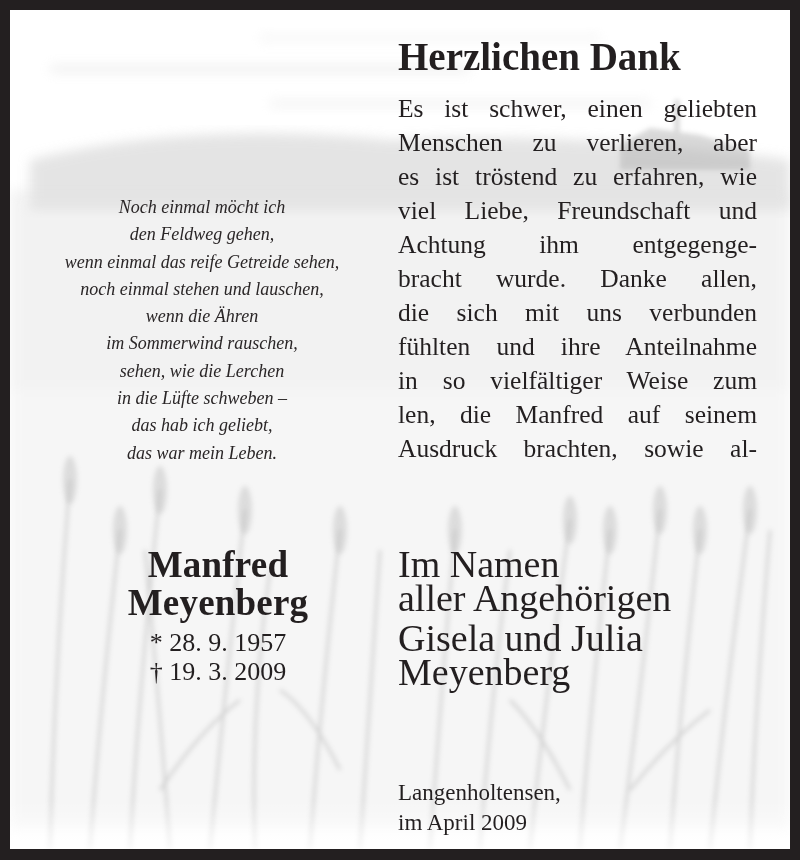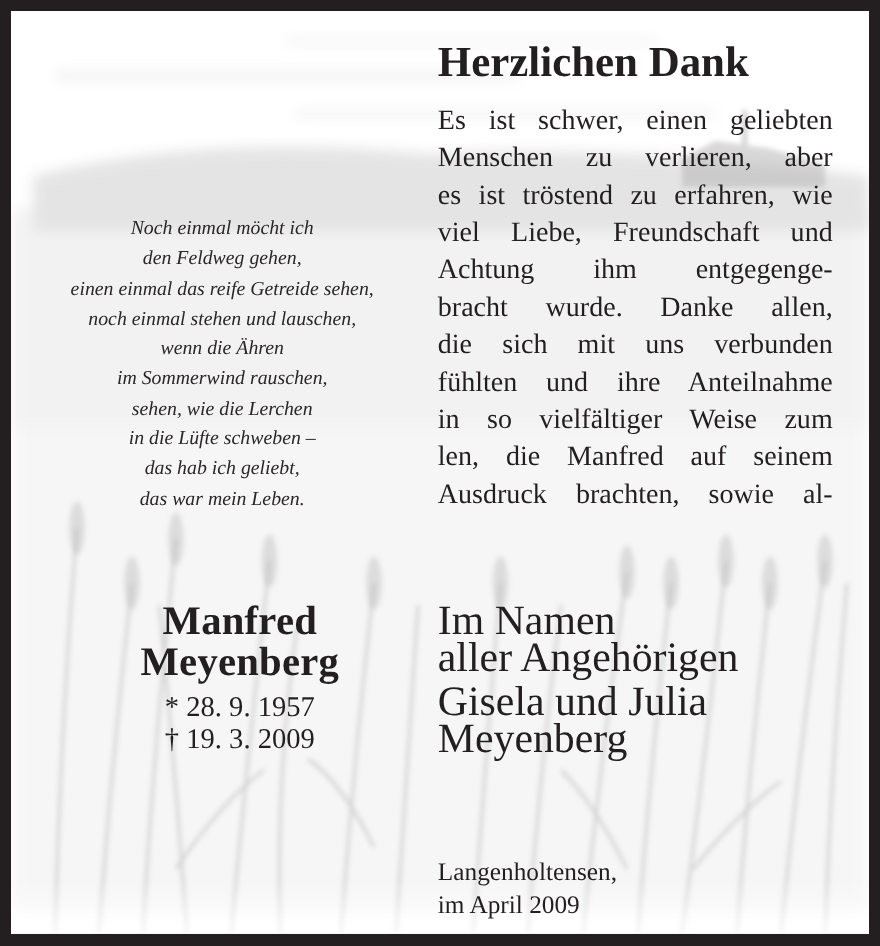--- a/index.html
+++ b/index.html
@@ -174,21 +174,21 @@
     </g>
 
     <rect x="0" y="790" width="780" height="49" fill="url(#fadeTop)" opacity="0.7"></rect>
   </svg>
 
   <div class="content">
 
     <div class="poem">
       <div>Noch einmal möcht ich</div>
       <div>den Feldweg gehen,</div>
-      <div>einen einmal das reife Getreide sehen,</div>
+      <div>wenn einmal das reife Getreide sehen,</div>
       <div>noch einmal stehen und lauschen,</div>
       <div>wenn die Ähren</div>
       <div>im Sommerwind rauschen,</div>
       <div>sehen, wie die Lerchen</div>
       <div>in die Lüfte schweben –</div>
       <div>das hab ich geliebt,</div>
       <div>das war mein Leben.</div>
     </div>
 
     <div class="deceased">

